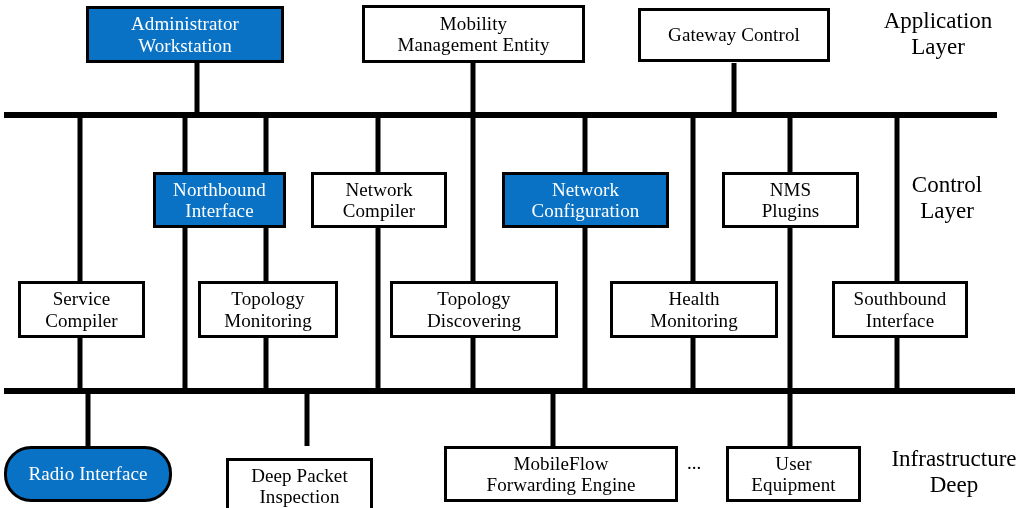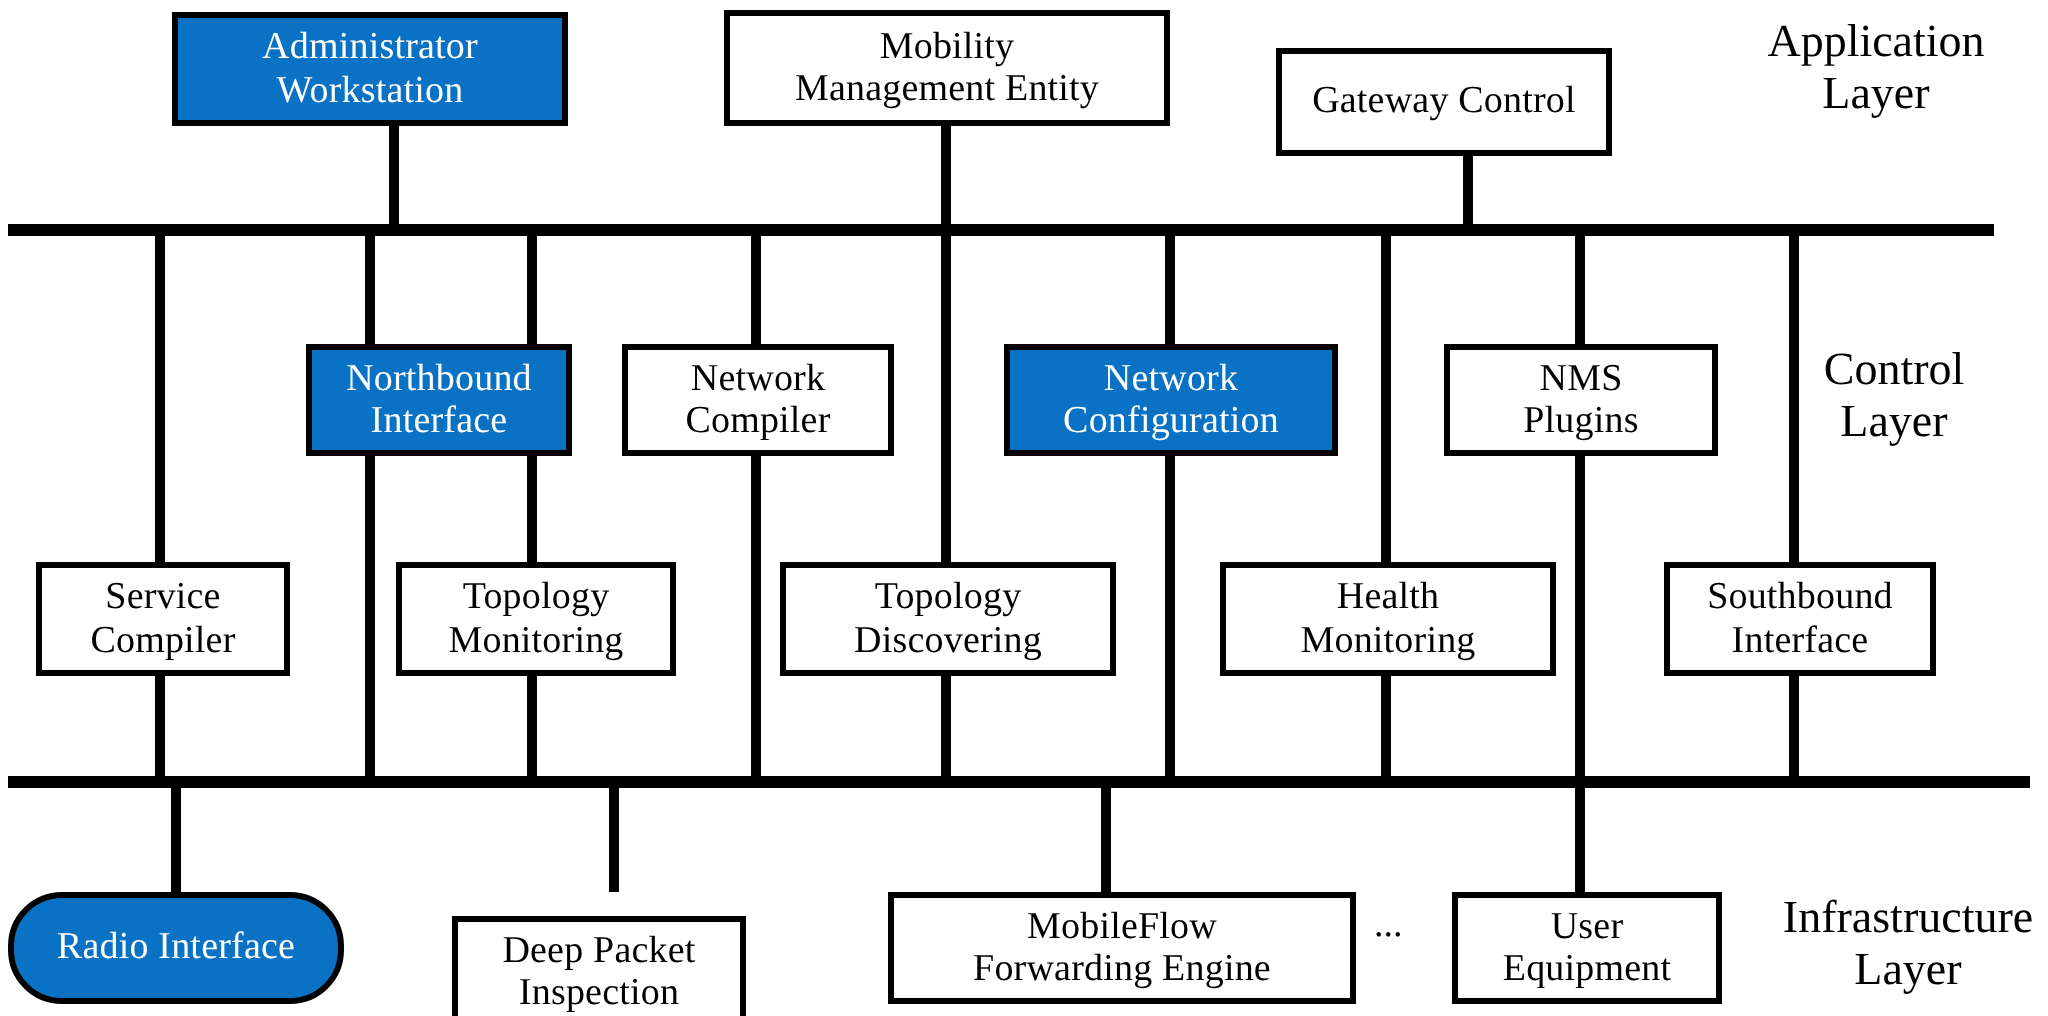--- a/index.html
+++ b/index.html
@@ -113,21 +113,21 @@
   <div class="node-box highlight" style="left:86px;  top:6px;   width:198px; height:57px;">
     <span class="node-label">Administrator
 Workstation</span>
   </div>
 
   <div class="node-box" style="left:362px; top:5px;  width:223px; height:58px;">
     <span class="node-label">Mobility
 Management Entity</span>
   </div>
 
-  <div class="node-box" style="left:638px; top:8px;  width:168px; height:54px;margin-top:16px;">
+  <div class="node-box" style="left:638px; top:8px;  width:192px; height:54px;">
     <span class="node-label">Gateway Control</span>
   </div>
 
   <div class="node-box highlight" style="left:117px; top:172px; width:133px; height:56px;margin-left:36px;">
     <span class="node-label">Northbound
 Interface</span>
   </div>
 
   <div class="node-box" style="left:311px; top:172px; width:136px; height:56px;">
     <span class="node-label">Network
@@ -190,15 +190,15 @@
 Equipment</span>
   </div>
 
   <div class="layer-label" style="left:862px; top:8px;  width:152px;">Application
 Layer</div>
 
   <div class="layer-label" style="left:880px; top:172px; width:134px;">Control
 Layer</div>
 
   <div class="layer-label" style="left:884px; top:446px; width:140px;">Infrastructure
-Layer</div>
+Deep</div>
 
 </div>
 
 </body></html>

